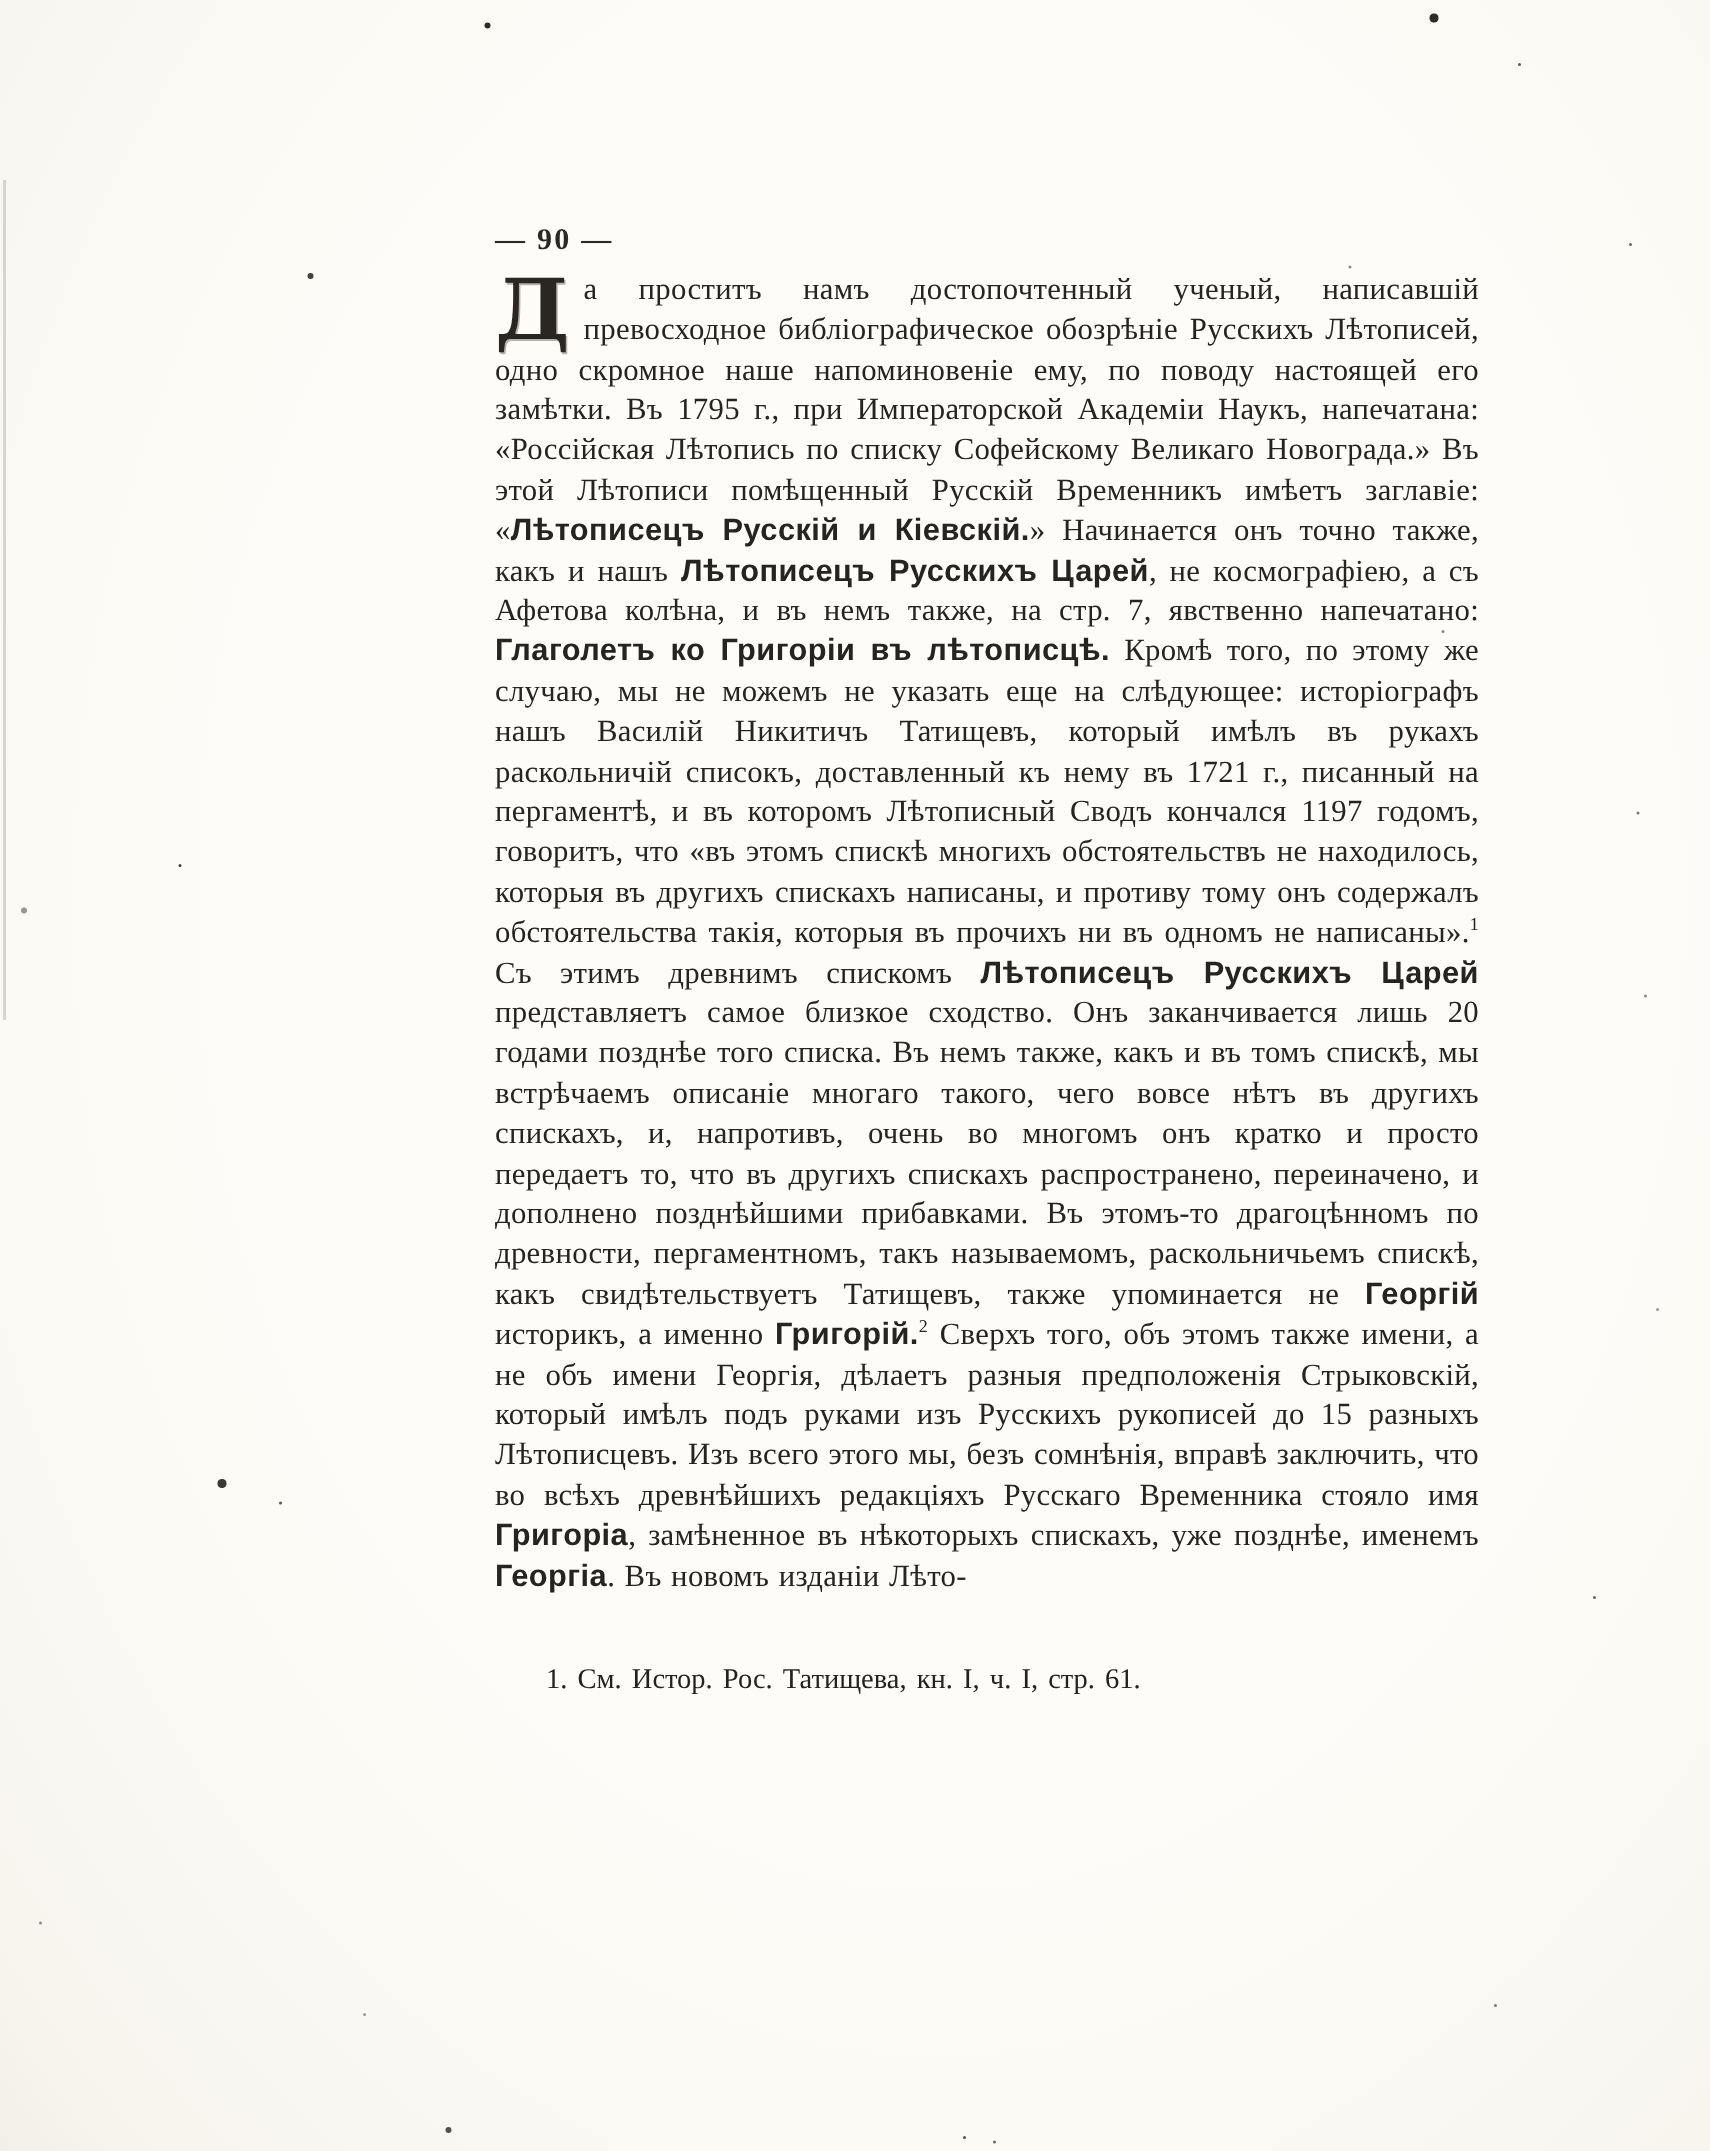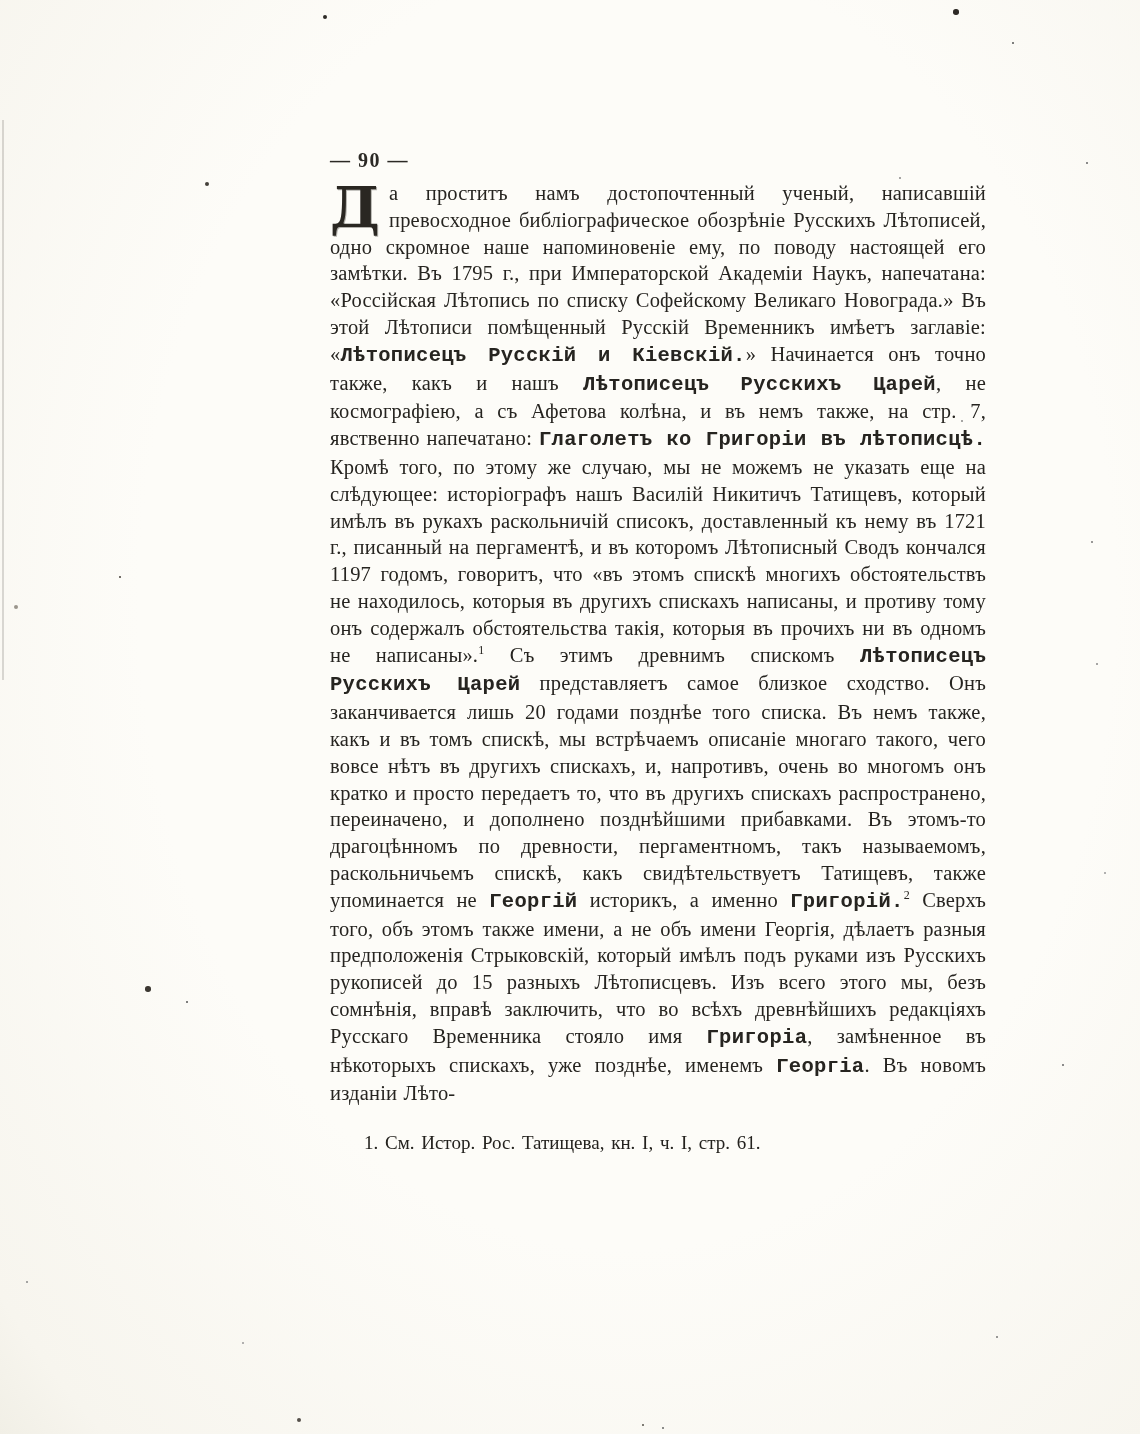--- a/index.html
+++ b/index.html
@@ -84,31 +84,31 @@
     float: left;
     font-family: "DejaVu Serif", serif;
     font-size: 56px;
     line-height: 46px;
     font-weight: bold;
     padding: 4px 9px 0 0;
     color: #2a2722;
     text-shadow: 1px 1px 0 rgba(42,39,34,0.35);
   }
   .slavonic {
-    font-family: Liberation Mono, monospace;
+    font-family: Liberation Sans, sans-serif;
     font-weight: bold;
     letter-spacing: 0.3px;
   }
   sup.fn-ref {
     font-size: 12px;
     line-height: 0;
     vertical-align: super;
   }
   .footnotes {
-    margin-top: 23px;
+    margin-top: 43px;
     padding-left: 34px;
     font-size: 19px;
     line-height: 26px;
     color: #24221e;
     word-spacing: 2px;
   }
   .footnote { margin-bottom: 12px; }
 </style>
 </head>
 <body>

